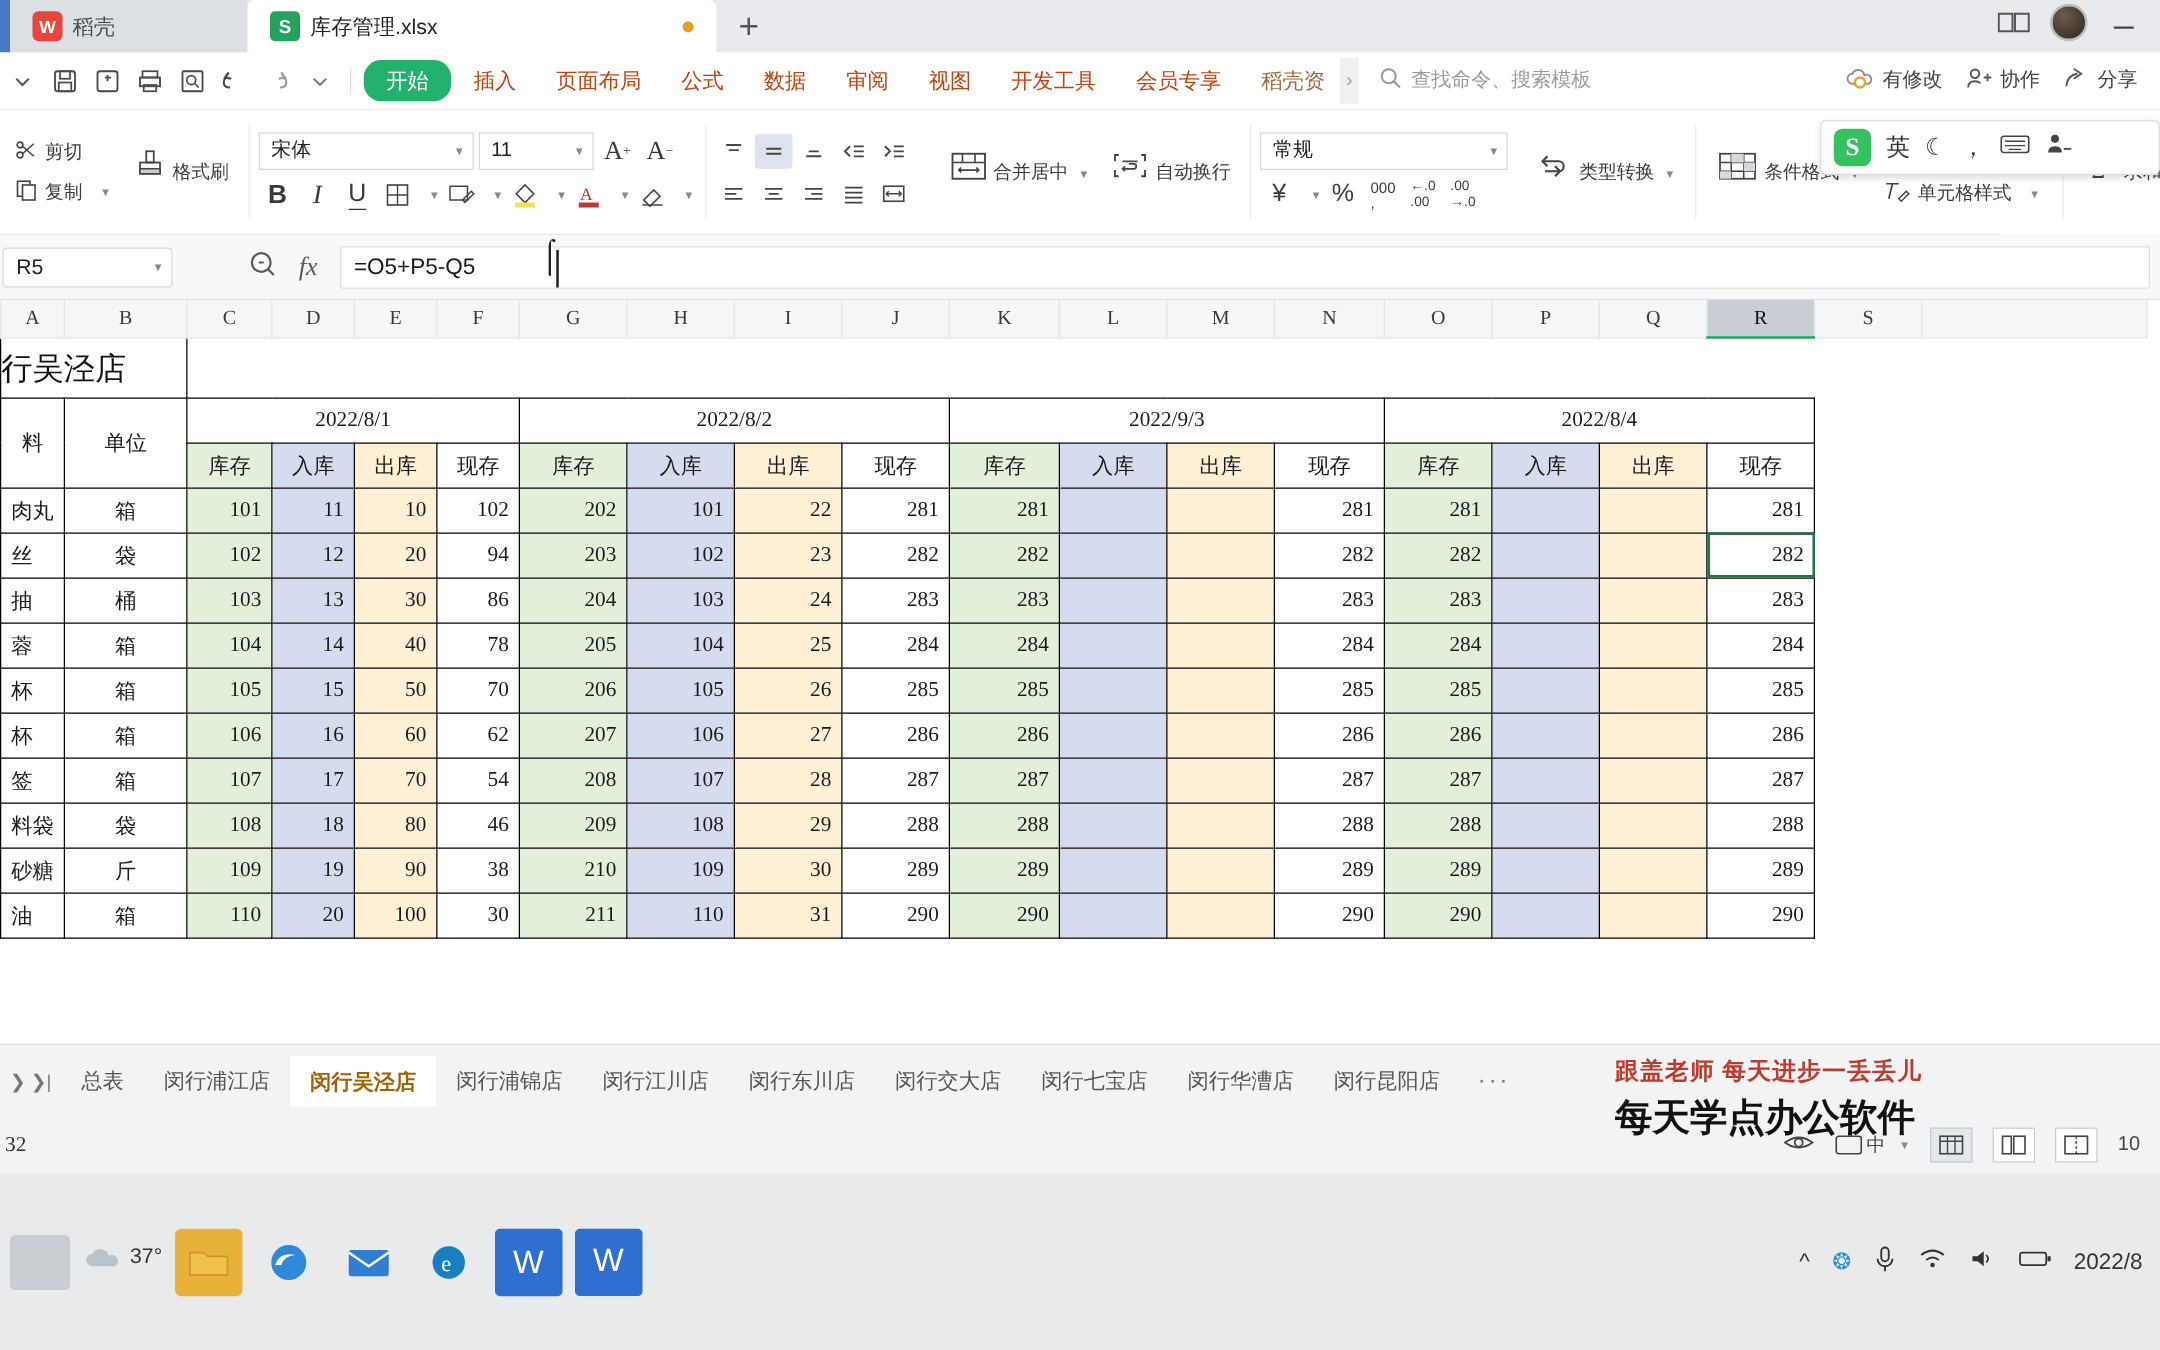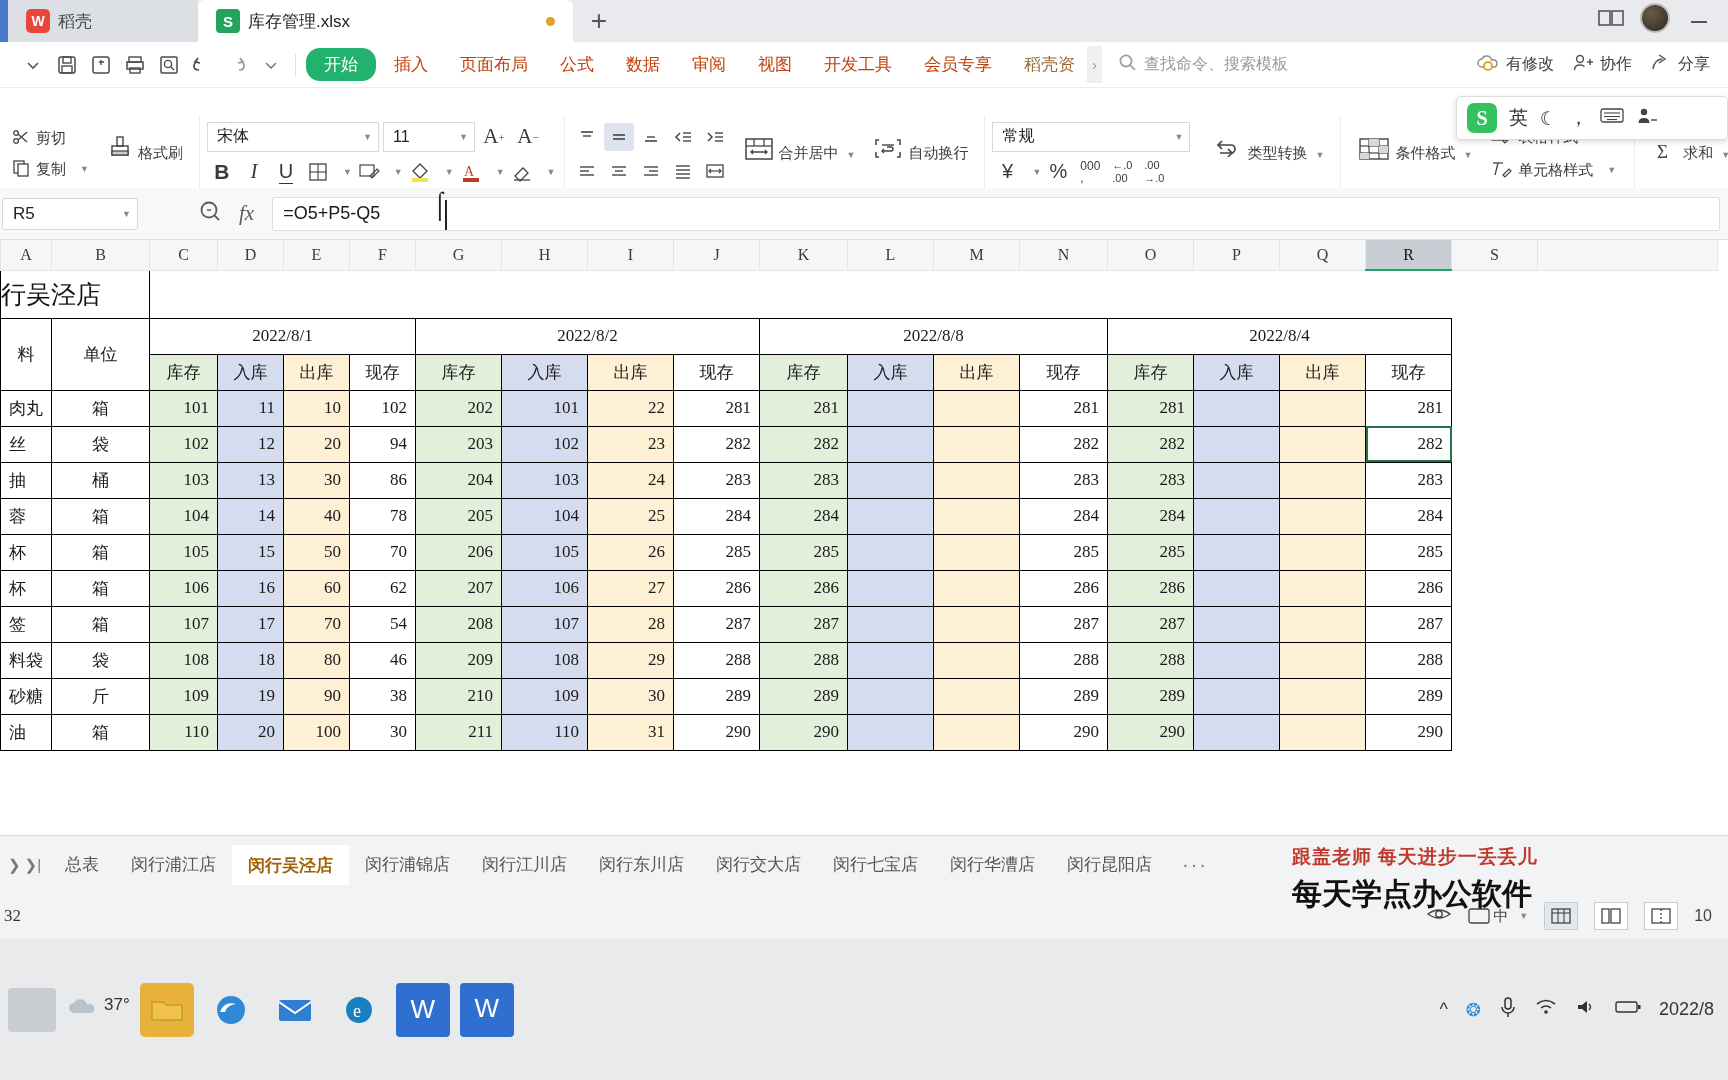--- a/index.html
+++ b/index.html
@@ -54,21 +54,20 @@
     width: 30px; height: 30px; border-radius: 50%;
     background: radial-gradient(circle at 35% 30%, #6b5a49, #2e2722);
     border: 2px solid #bdbdbd;
   }
 
   
   .ribbon-tabs {
     position: absolute; top: 42px; left: 0; width: 1728px; height: 46px;
     background: #ffffff; display: flex; align-items: center;
     border-bottom: 1px solid #ececec;
-    padding-left: 15px;
   }
   .qa { display: flex; align-items: center; gap: 2px; padding-left: 2px; }
   .qa-btn {
     width: 32px; height: 32px; display: flex; align-items: center;
     justify-content: center; color: #4a4a4a; border-radius: 3px;
   }
   .qa-sep { width: 1px; height: 22px; background: #e0e0e0; margin: 0 8px; }
   .rtab {
     padding: 4px 14px; font-size: 17px; color: #c2410c; margin: 0 2px;
     border-radius: 14px; white-space: nowrap;
@@ -81,21 +80,21 @@
     font-size: 16px; color: #9b9b9b;
   }
   .rt-right {
     margin-left: auto; display: flex; align-items: center; gap: 18px;
     padding-right: 18px; font-size: 16px; color: #444;
   }
   .rt-item { display: flex; align-items: center; gap: 6px; }
 
   
   .ribbon {
-    position: absolute; top: 104px; left: 0; width: 1600px; height: 100px;
+    position: absolute; top: 88px; left: 0; width: 1600px; height: 100px;
     background: #fff; border-bottom: 1px solid #e4e4e4;
     display: flex; align-items: stretch;
   }
   .rgroup { display: flex; align-items: center; padding: 0 8px; position: relative; }
   .rgroup + .rgroup::before {
     content: ""; position: absolute; left: 0; top: 12px; bottom: 12px;
     width: 1px; background: #ececec;
   }
   .col2 { display: flex; flex-direction: column; justify-content: center; gap: 6px; }
   .mini {
@@ -551,21 +550,21 @@
           <div class="iconbtn">
             <svg width="22" height="18" viewBox="0 0 22 18">
                 <rect x="3" y="3" width="16" height="12" fill="none" stroke="#444" stroke-width="1.3"></rect>
                 <line x1="5" y1="9" x2="17" y2="9" stroke="#444" stroke-width="1.2"></line>
                 <polyline points="7,7 5,9 7,11" fill="none" stroke="#444" stroke-width="1.2"></polyline>
                 <polyline points="15,7 17,9 15,11" fill="none" stroke="#444" stroke-width="1.2"></polyline>
               </svg>
           </div>
         </div>
       </div>
-      <div class="bigbtn" style="margin-left:4px">
+      <div class="bigbtn" style="margin-left:20px">
         <span>
           <svg width="34" height="32" viewBox="0 0 34 32">
               <rect x="4" y="3" width="26" height="20" fill="none" stroke="#444" stroke-width="1.5"></rect>
               <line x1="4" y1="10" x2="30" y2="10" stroke="#444" stroke-width="1.3"></line>
               <line x1="12" y1="3" x2="12" y2="10" stroke="#444" stroke-width="1.3"></line>
               <line x1="22" y1="3" x2="22" y2="10" stroke="#444" stroke-width="1.3"></line>
               <path d="M9 16 h16 M11 14 l-2 2 2 2 M23 14 l2 2 -2 2" fill="none" stroke="#444" stroke-width="1.4"></path>
             </svg>
         </span>
         <span><span>合并居中</span><span class="caret">▼</span></span>
@@ -770,21 +769,21 @@
       <tr>
         <td class="cell bd titlecell" colspan="2" style="height:48px">行吴泾店</td>
         <td colspan="18" style="border-top:1px solid #fff"></td>
       </tr>
 
       <tr>
         <td class="cell bd ctr" rowspan="2" style="width:34px">料</td>
         <td class="cell bd ctr" rowspan="2">单位</td>
         <td class="cell bd ctr" colspan="4" style="height:32px">2022/8/1</td>
         <td class="cell bd ctr" colspan="4">2022/8/2</td>
-        <td class="cell bd ctr" colspan="4">2022/8/8</td>
+        <td class="cell bd ctr" colspan="4">2022/9/3</td>
         <td class="cell bd ctr" colspan="4">2022/8/4</td>
         <td rowspan="2"></td>
         <td rowspan="2"></td>
       </tr>
 
       <tr>
         <td class="cell bd ctr hdr-stock">库存</td>
         <td class="cell bd ctr hdr-in">入库</td>
         <td class="cell bd ctr hdr-out">出库</td>
         <td class="cell bd ctr">现存</td>

